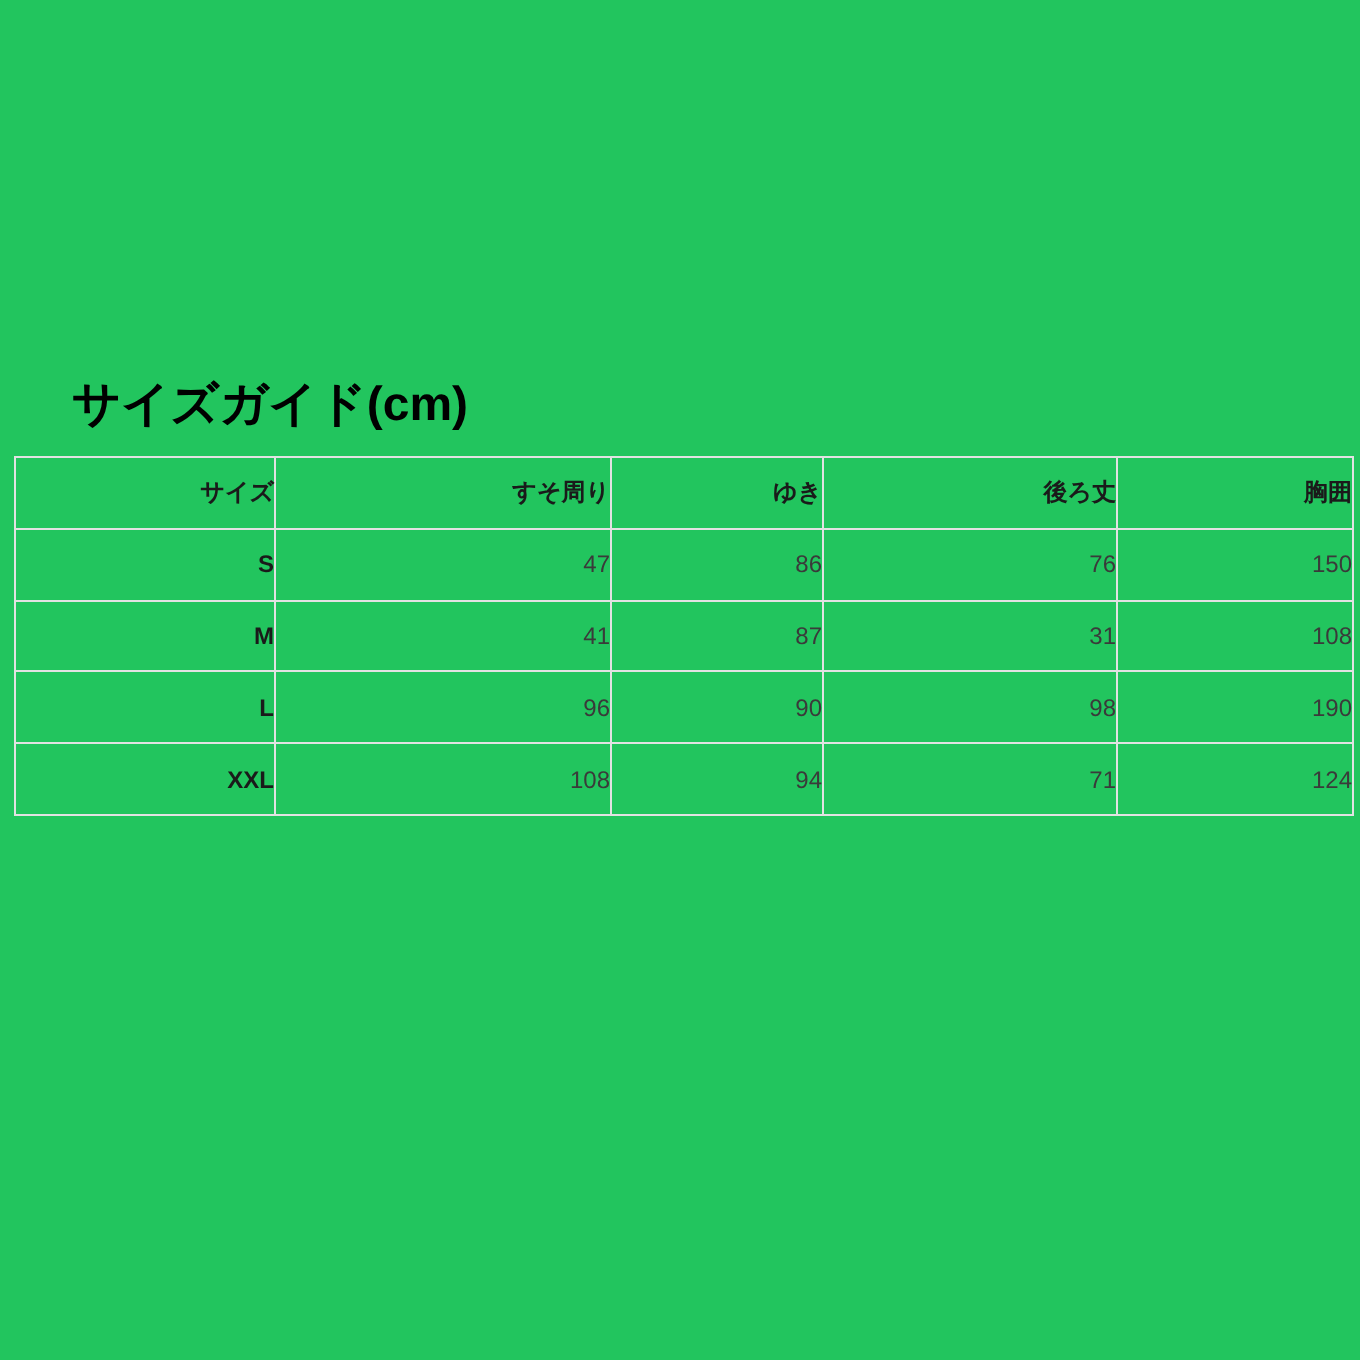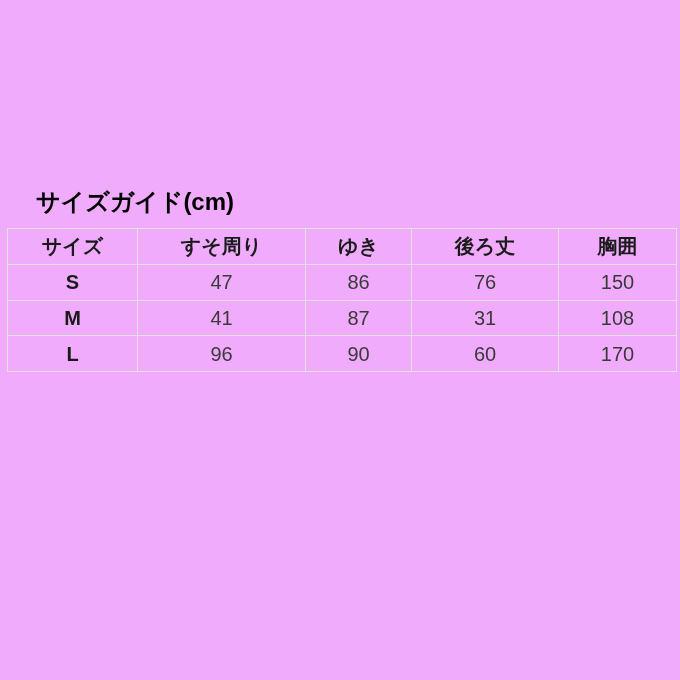--- a/index.html
+++ b/index.html
@@ -8,21 +8,21 @@
     background: #ffffff;
     width: 680px;
     height: 680px;
     font-family: "Liberation Sans", sans-serif;
     position: relative;
     overflow: hidden;
   }
   .page {
     position: absolute;
     inset: 0;
-    background: #f0abfc;
+    background: #22c55e;
   }
   .title {
     position: absolute;
     left: 36px;
     top: 186px;
     font-size: 24px;
     font-weight: 700;
     color: #000000;
     letter-spacing: 0px;
     white-space: nowrap;
@@ -33,23 +33,23 @@
     top: 228px;
     width: 669px;
     border-collapse: collapse;
     table-layout: fixed;
   }
   .size-guide th,
   .size-guide td {
     border: 1px solid #e2e2e2;
     height: 34.8px;
     padding: 0;
-    text-align: center;
+    text-align: right;
     vertical-align: middle;
-    font-size: 20px;
+    font-size: 12px;
     line-height: 1;
   }
   .size-guide th {
     font-weight: 700;
     color: #1a1a1a;
   }
   .size-guide td {
     font-weight: 400;
     color: #3a3a3a;
   }
@@ -94,19 +94,26 @@
           <td class="size-cell">M</td>
           <td>41</td>
           <td>87</td>
           <td>31</td>
           <td>108</td>
         </tr>
         <tr>
           <td class="size-cell">L</td>
           <td>96</td>
           <td>90</td>
-          <td>60</td>
-          <td>170</td>
+          <td>98</td>
+          <td>190</td>
+        </tr>
+        <tr>
+          <td class="size-cell">XXL</td>
+          <td>108</td>
+          <td>94</td>
+          <td>71</td>
+          <td>124</td>
         </tr>
       </tbody>
   </table>
 
 </div>
 
 </body></html>

